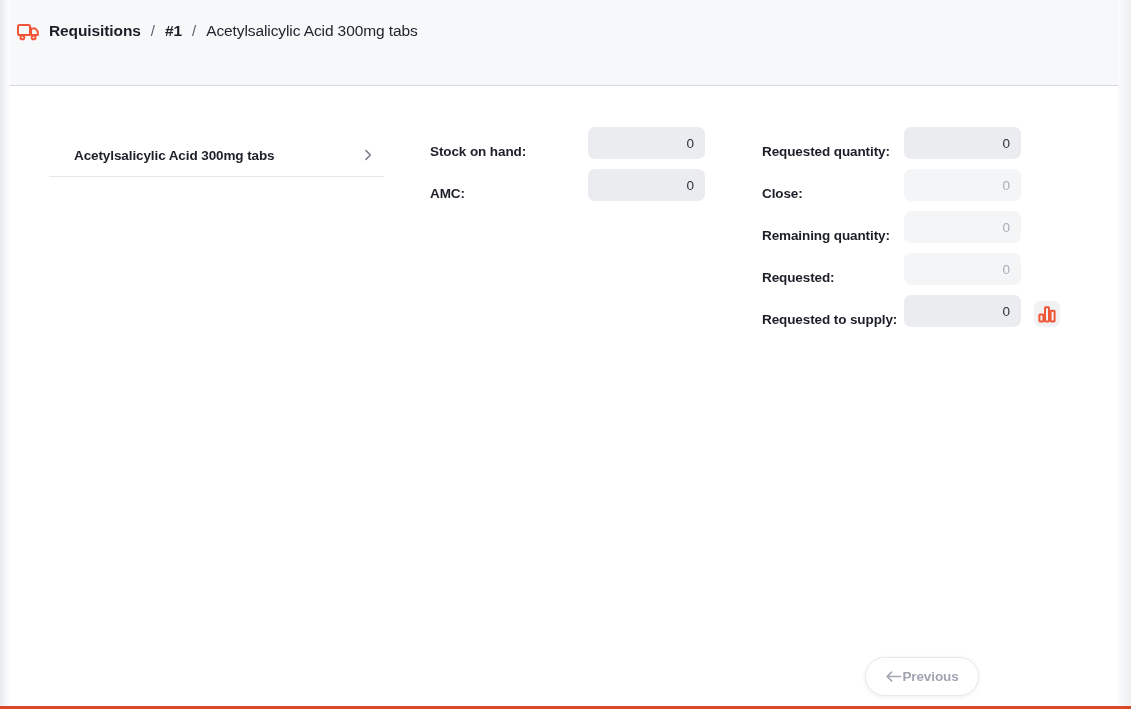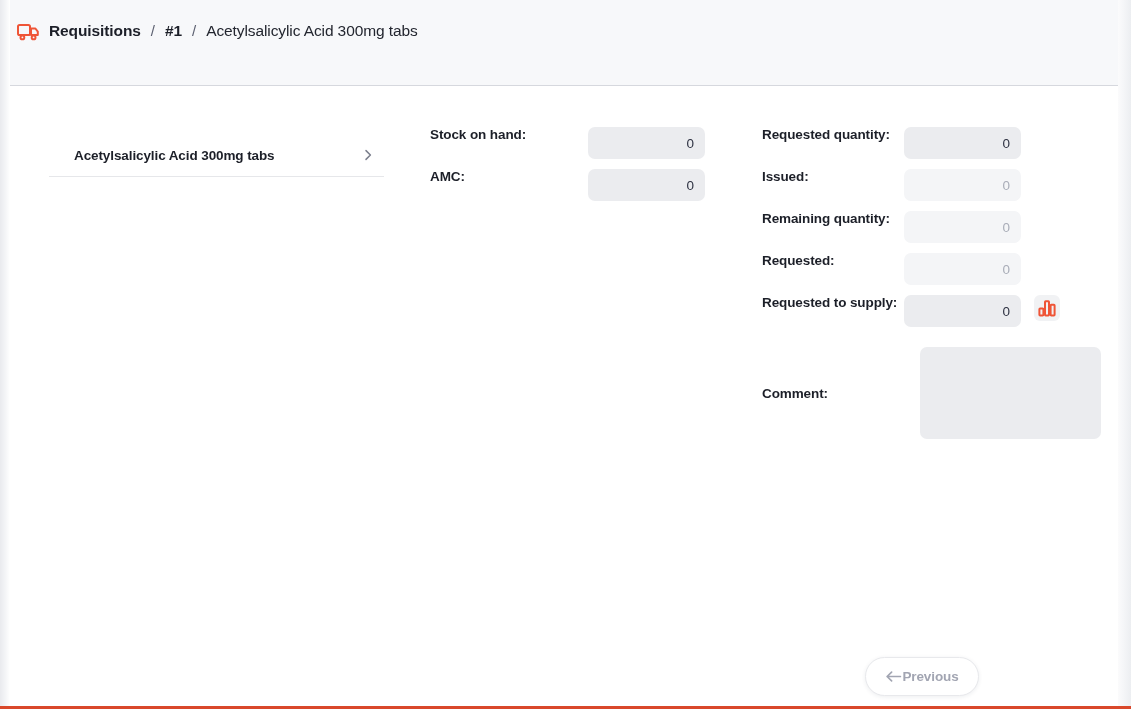--- a/index.html
+++ b/index.html
@@ -145,21 +145,21 @@
     width: 14px; height: 14px;
     display: block;
   }
 
   
   .col-mid { position: absolute; left: 430px; top: 40px; }
   .col-right { position: absolute; left: 762px; top: 40px; }
 
   .field-row {
     display: flex;
-    align-items: flex-start;
+    align-items: flex-end;
     height: 32px;
     margin-bottom: 10px;
   }
   .field-label {
     font-size: 13.5px;
     font-weight: bold;
     color: #1c1f28;
     letter-spacing: -0.1px;
     white-space: nowrap;
   }
@@ -311,21 +311,21 @@
     </div>
 
     <div class="col-right">
 
       <div class="field-row">
         <span class="field-label">Requested quantity:</span>
         <input class="num-input" type="text" value="0" style="">
       </div>
 
       <div class="field-row">
-        <span class="field-label">Issued:</span>
+        <span class="field-label">Close:</span>
         <input class="num-input disabled" type="text" disabled="" value="0" style="">
       </div>
 
       <div class="field-row">
         <span class="field-label">Remaining quantity:</span>
         <input class="num-input disabled" type="text" disabled="" value="0" style="">
       </div>
 
       <div class="field-row">
         <span class="field-label">Requested:</span>
@@ -337,24 +337,20 @@
         <input class="num-input" type="text" value="0" style="">
         <button class="chart-btn">
           <svg class="chart-icon" viewBox="0 0 18 18">
             <rect x="1.4" y="9.6" width="4" height="6.8" rx="0.7" fill="none" stroke="#ef5537" stroke-width="2"></rect>
             <rect x="7" y="2.2" width="4" height="14.2" rx="0.7" fill="none" stroke="#ef5537" stroke-width="2"></rect>
             <rect x="12.6" y="5.8" width="4" height="10.6" rx="0.7" fill="none" stroke="#ef5537" stroke-width="2"></rect>
           </svg>
         </button>
       </div>
 
-      <div class="comment-row">
-        <span class="comment-label">Comment:</span>
-        <textarea class="comment-box" placeholder="" style=""></textarea>
-      </div>
     </div>
   </div>
 
   <button class="nav-prev">
     <svg class="arrow-icon" viewBox="0 0 17 13">
       <path d="M15.4 6.5 H2.2 M6.6 2.1 L2.1 6.5 L6.6 10.9" fill="none" stroke="#a2a5b2" stroke-width="1.7" stroke-linecap="round" stroke-linejoin="round"></path>
     </svg>
     <span class="nav-label">Previous</span>
   </button>
 

